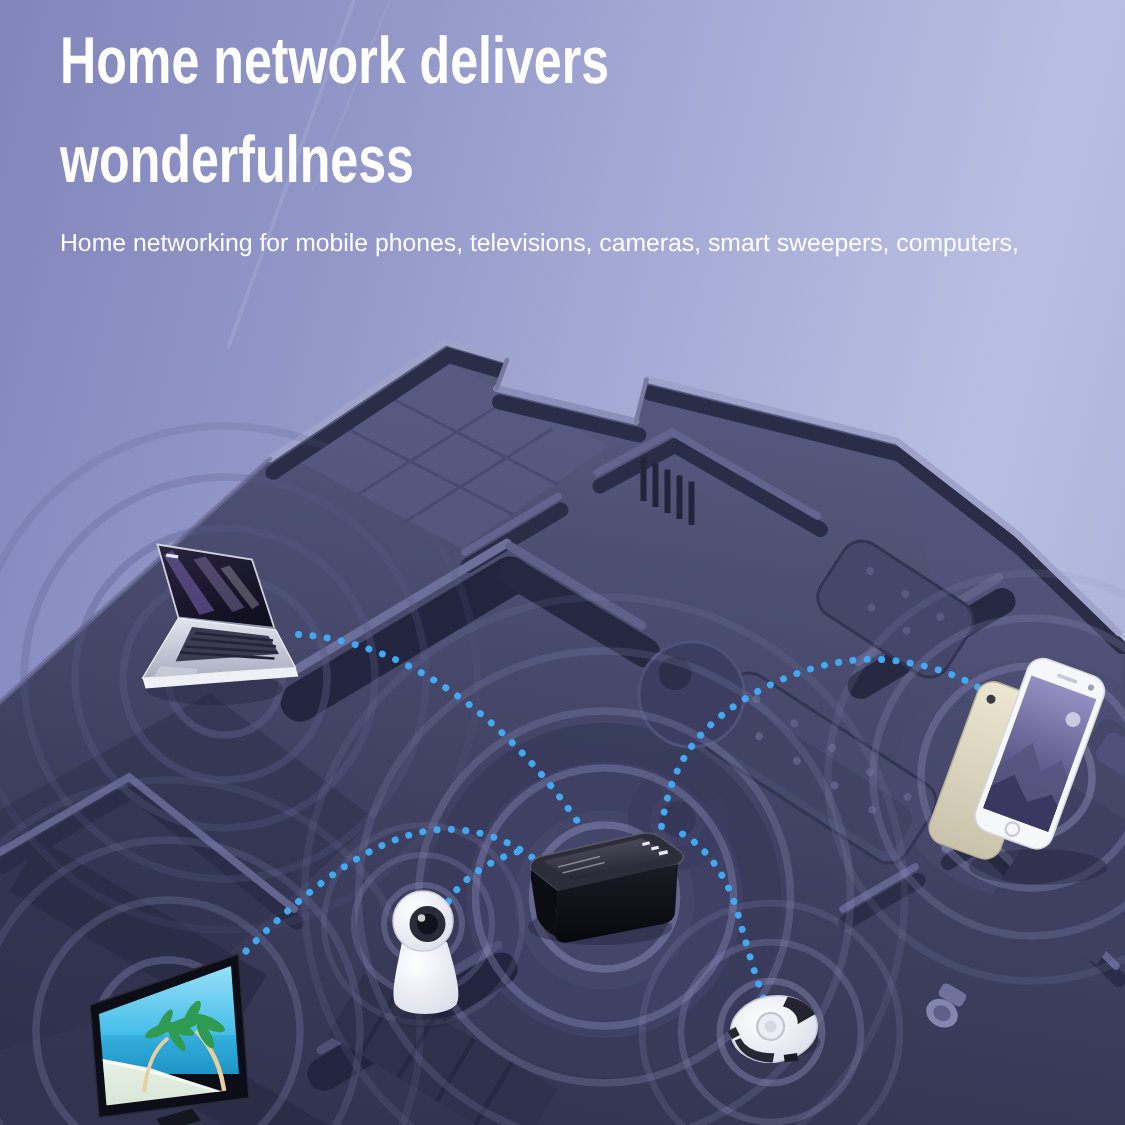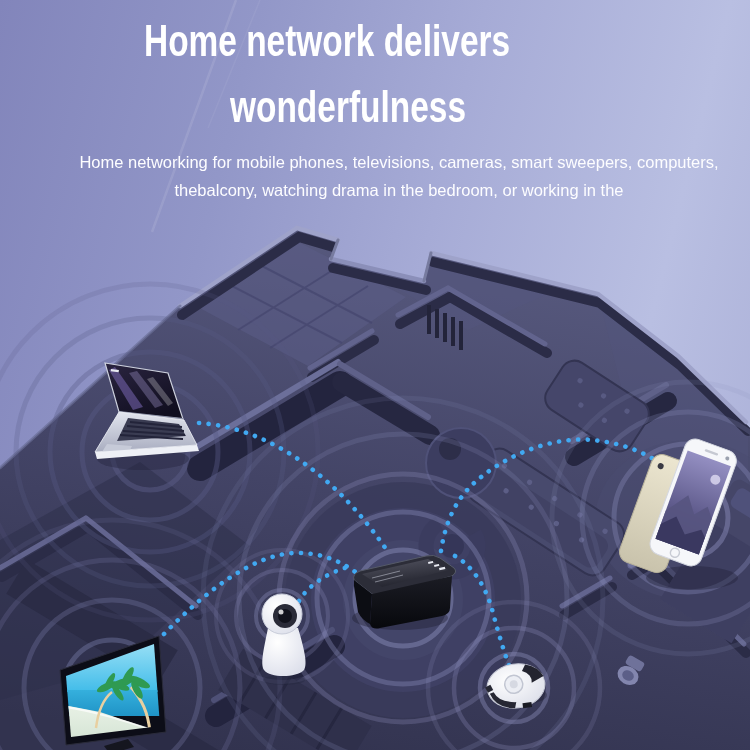--- a/index.html
+++ b/index.html
@@ -2,27 +2,26 @@
 <html><head>
 <meta charset="utf-8">
 <style>
   html,body{margin:0;padding:0;}
   .stage{
     position:relative;
     width:750px;height:750px;
     overflow:hidden;
     background:linear-gradient(104deg,#8285bb 0%,#9297c8 28%,#a6abd6 52%,#b9bfe2 78%,#a9aed6 100%);
     font-family:"Liberation Sans", sans-serif;
-    text-align:center;
   }
   .stage svg{position:absolute;left:0;top:0;}
   .copy{position:absolute;left:40px;top:8px;width:690px;color:#ffffff;z-index:5;}
   .title-line{height:66px;line-height:66px;font-size:44px;font-weight:700;letter-spacing:0px;}
   .squeeze{display:inline-block;transform:scaleX(0.76);transform-origin:left center;white-space:nowrap;}
-  .desc{margin-top:8px;margin-left:28px;}
+  .desc{margin-top:8px;}
   .desc-line{font-size:16.5px;line-height:28px;color:#fdfdff;white-space:nowrap;}
 </style>
 </head>
 <body>
 
 <div class="stage">
 
 <svg width="750" height="750" viewBox="0 0 750 750">
   <defs>
     <linearGradient id="gFloor" x1="0.55" y1="0" x2="0.3" y2="1">
@@ -344,17 +343,16 @@
   </g>
 </svg>
 
   <div class="copy">
     <h1 style="margin:0;padding:0;font-size:inherit;font-weight:inherit;">
       <div class="title-line"><span class="squeeze">Home network delivers</span></div>
       <div class="title-line"><span class="squeeze">wonderfulness</span></div>
     </h1>
     <div class="desc">
       <div class="desc-line">Home networking for mobile phones, televisions, cameras, smart sweepers, computers,</div>
-      <div class="desc-line">thebalcony, watching drama in the bedroom, or working in the</div>
     </div>
   </div>
 
 </div>
 
 </body></html>

